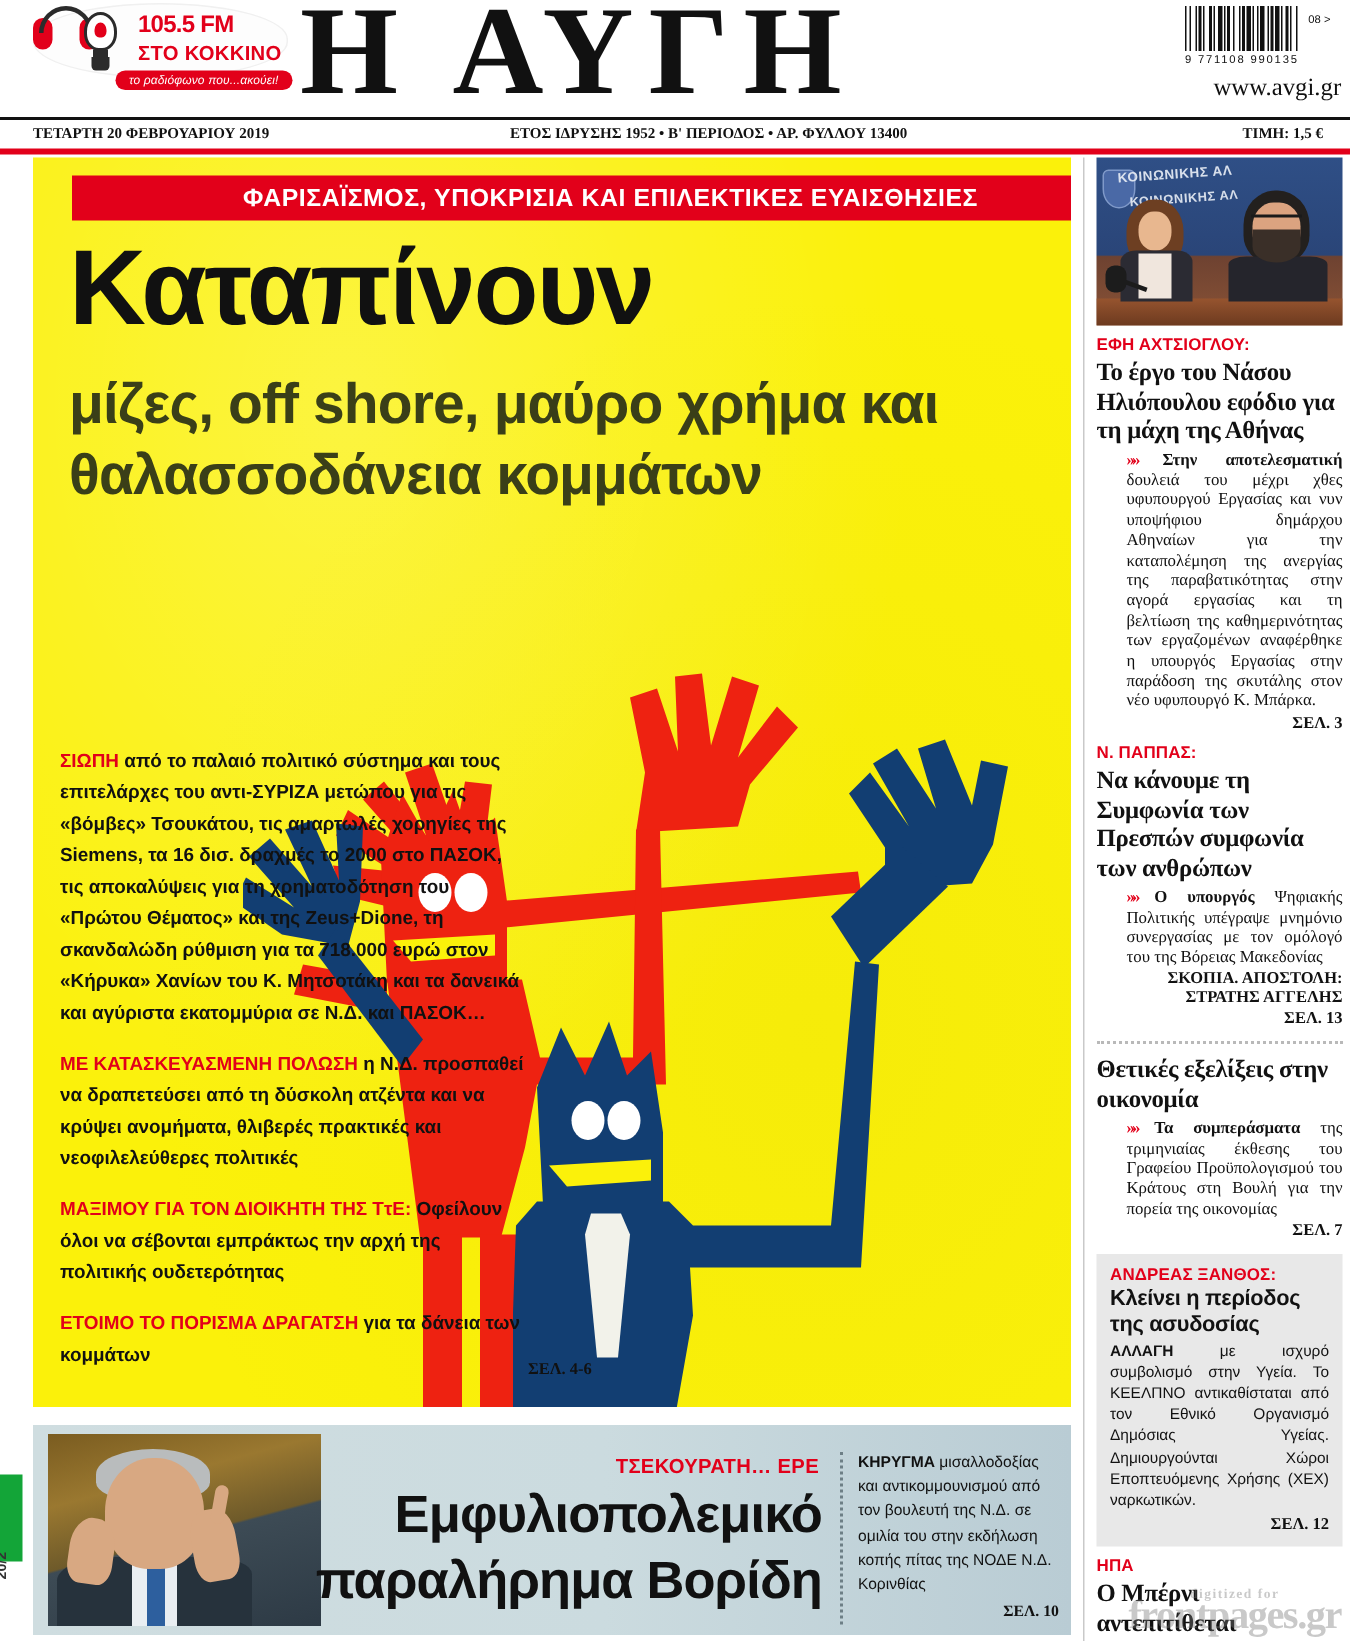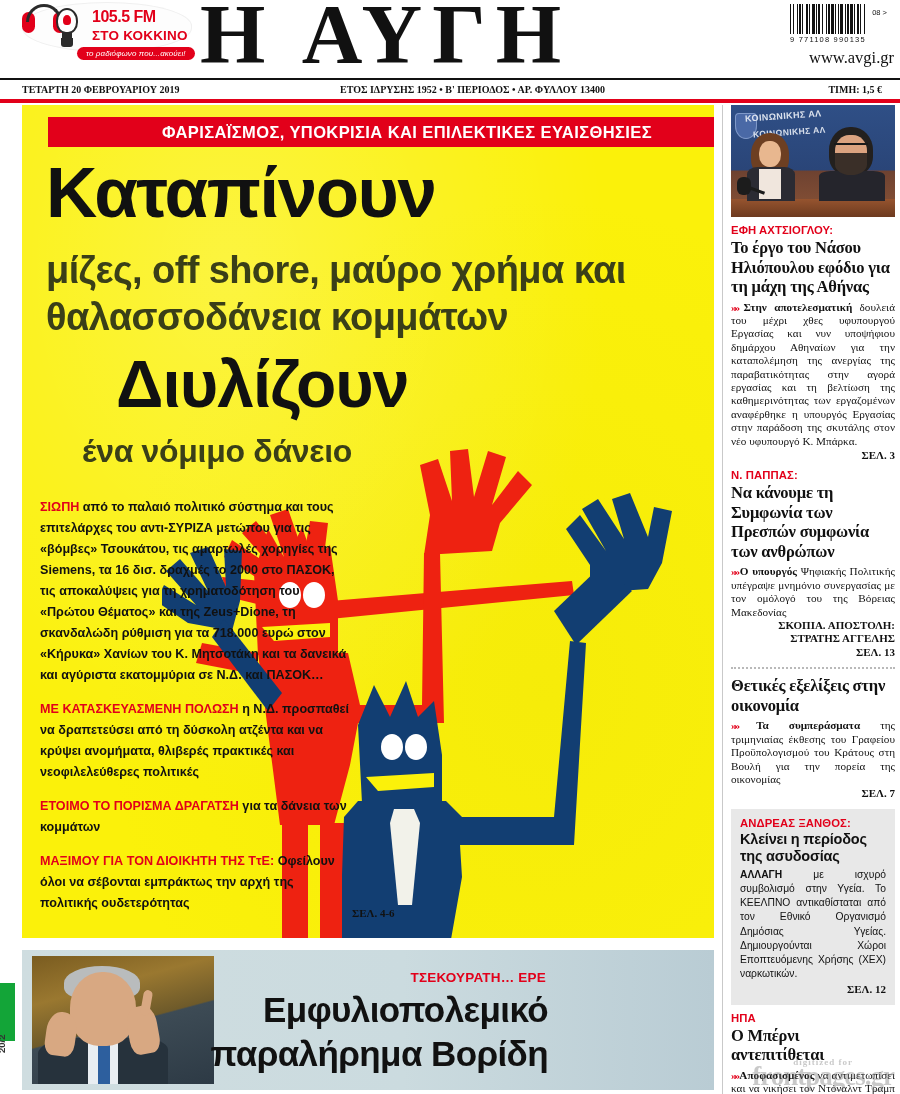--- a/index.html
+++ b/index.html
@@ -326,20 +326,21 @@
   }
   .sb-head {
     font-family: "Liberation Serif", serif; font-weight: bold;
     font-size: 16.5px; line-height: 19.5px; color: #111;
     letter-spacing: -0.2px; margin-bottom: 4px;
   }
   .sb-body {
     font-family: "Liberation Serif", serif;
     font-size: 11.2px; line-height: 13.4px; color: #111;
     text-align: justify;
+    margin-left: 20px;
   }
   .sb-body b { font-weight: bold; }
   .arrows { color: #e2001a; font-weight: bold; letter-spacing: -2px; }
   .sb-sel {
     display: block; text-align: right; font-weight: bold;
     font-family: "Liberation Serif", serif; font-size: 11px; margin-top: 1px;
   }
   .sb-credit {
     display: block; text-align: right; font-weight: bold;
     font-family: "Liberation Serif", serif; font-size: 11px; line-height: 13px;
@@ -459,22 +460,20 @@
 
   <div class="green-tab"></div>
   <div class="side-date">20/2</div>
 
   <div class="main-yellow">
 
     <div class="kicker-bar">ΦΑΡΙΣΑΪΣΜΟΣ, ΥΠΟΚΡΙΣΙΑ ΚΑΙ ΕΠΙΛΕΚΤΙΚΕΣ ΕΥΑΙΣΘΗΣΙΕΣ</div>
 
     <div class="hl1">Καταπίνουν</div>
     <div class="hl2">μίζες, off shore, μαύρο χρήμα και θαλασσοδάνεια κομμάτων</div>
-    <div class="hl3">Διυλίζουν</div>
-    <div class="hl4">ένα νόμιμο δάνειο</div>
 
     <div class="cartoon">
       <svg viewBox="0 0 560 540" width="560" height="540">
 
         <g fill="#ee2211">
 
           <path d="M120 205 L66 192 L60 172 L100 176 L62 152 L70 135 L110 162 L80 128 L94 116 L122 152 L108 110 L126 104 L142 150 L148 116 L166 118 L160 168 L170 196 Z"></path>
 
           <path d="M268 110 L258 60 L276 54 L290 96 L288 46 L306 44 L312 92 L326 46 L344 52 L330 100 L356 66 L370 80 L338 118 L330 146 L262 150 Z"></path>
 
@@ -524,39 +523,43 @@
         <g fill="#123e72">
           <ellipse cx="148" cy="552" rx="42" ry="13"></ellipse>
           <ellipse cx="228" cy="556" rx="46" ry="13"></ellipse>
         </g>
       </svg>
     </div>
 
     <div class="lead-col" id="lead-paragraphs">
         <p><span class="rd">ΣΙΩΠΗ</span><span> από το παλαιό πολιτικό σύστημα και τους επιτελάρχες του αντι-ΣΥΡΙΖΑ μετώπου για τις «βόμβες» Τσουκάτου, τις αμαρτωλές χορηγίες της Siemens, τα 16 δισ. δραχμές το 2000 στο ΠΑΣΟΚ, τις αποκαλύψεις για τη χρηματοδότηση του «Πρώτου Θέματος» και της Zeus+Dione, τη σκανδαλώδη ρύθμιση για τα 718.000 ευρώ στον «Κήρυκα» Χανίων του Κ. Μητσοτάκη και τα δανεικά και αγύριστα εκατομμύρια σε Ν.Δ. και ΠΑΣΟΚ…</span></p>
         <p><span class="rd">ΜΕ ΚΑΤΑΣΚΕΥΑΣΜΕΝΗ ΠΟΛΩΣΗ</span><span> η Ν.Δ. προσπαθεί να δραπετεύσει από τη δύσκολη ατζέντα και να κρύψει ανομήματα, θλιβερές πρακτικές και νεοφιλελεύθερες πολιτικές</span></p>
+        <p><span class="rd">ΜΑΞΙΜΟΥ ΓΙΑ ΤΟΝ ΔΙΟΙΚΗΤΗ ΤΗΣ ΤτΕ:</span><span> Οφείλουν όλοι να σέβονται εμπράκτως την αρχή της πολιτικής ουδετερότητας</span></p>
         <p><span class="rd">ΕΤΟΙΜΟ ΤΟ ΠΟΡΙΣΜΑ ΔΡΑΓΑΤΣΗ</span><span> για τα δάνεια των κομμάτων</span></p>
-        <p><span class="rd">ΜΑΞΙΜΟΥ ΓΙΑ ΤΟΝ ΔΙΟΙΚΗΤΗ ΤΗΣ ΤτΕ:</span><span> Οφείλουν όλοι να σέβονται εμπράκτως την αρχή της πολιτικής ουδετερότητας</span></p>
       </div>
     <div class="sel46">ΣΕΛ. 4-6</div>
   </div>
 
   <div class="bottom-strip">
     <div class="bs-photo">
       <div class="suit"></div>
         <div class="shirt"></div>
         <div class="tie"></div>
       <div class="hair"></div>
         <div class="head"></div>
       <div class="hand"></div>
         <div class="finger"></div>
         <div class="hand2"></div>
     </div>
     <div class="bs-kicker">ΤΣΕΚΟΥΡΑΤΗ… ΕΡΕ</div>
     <div class="bs-head">Εμφυλιοπολεμικό παραλήρημα Βορίδη</div>
+    <div class="bs-side">
+      <span style="font-weight:bold">ΚΗΡΥΓΜΑ</span><span> μισαλλοδοξίας και αντικομμουνισμού από τον βουλευτή της Ν.Δ. σε ομιλία του στην εκδήλωση κοπής πίτας της ΝΟΔΕ Ν.Δ. Κορινθίας</span>
+      <span class="sel">ΣΕΛ. 10</span>
+    </div>
   </div>
 
   <div class="sidebar">
 
     <div class="sb-photo">
       <div class="emblem"></div>
       <div class="bannertxt">ΚΟΙΝΩΝΙΚΗΣ ΑΛ</div>
       <div class="bannertxt2">ΚΟΙΝΩΝΙΚΗΣ ΑΛ</div>
       <div class="desk"></div>
       <div class="w-hair"></div>

